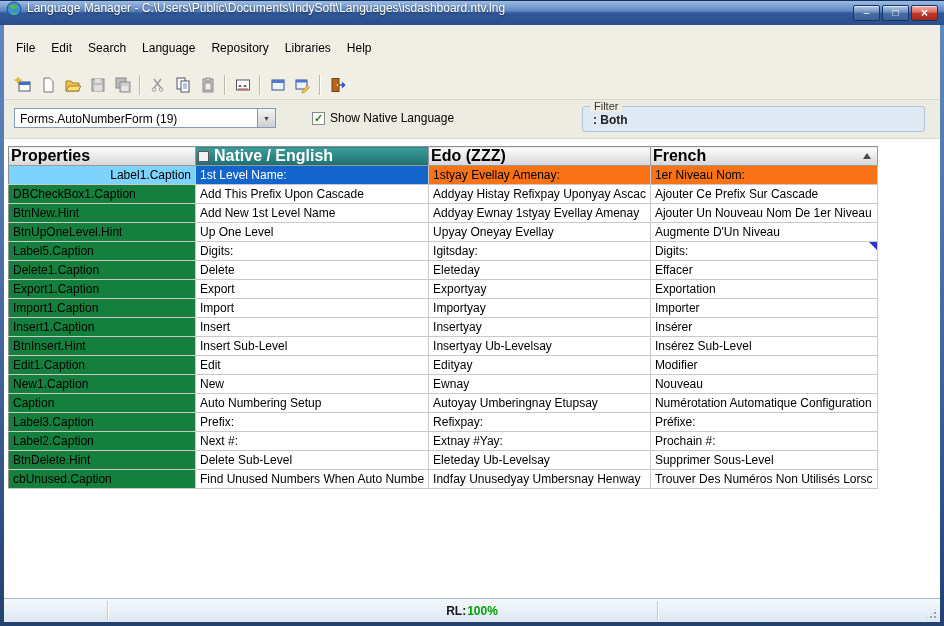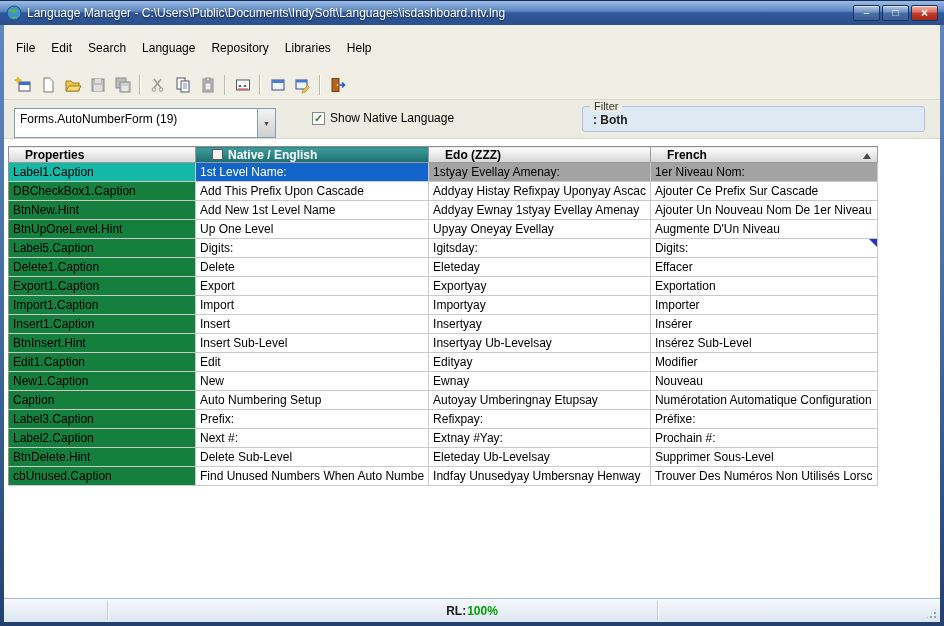--- a/index.html
+++ b/index.html
@@ -1,71 +1,71 @@
 <!DOCTYPE html>
 <html><head>
 <meta charset="utf-8">
 <style>
   html,body{margin:0;padding:0;}
   body{width:944px;height:626px;overflow:hidden;font-family:"Liberation Sans",sans-serif;background:#fff;}
   .window{width:944px;height:626px;box-sizing:border-box;display:flex;flex-direction:column;
     background:linear-gradient(180deg,#628ac0 0%,#42689f 55%,#23406e 100%);}
   
-  .titlebar{flex:0 0 25px;display:flex;align-items:center;padding:0 6px;position:relative;
+  .titlebar{flex:0 0 25px;display:flex;align-items:flex-start;padding:0 6px;position:relative;
     background:linear-gradient(180deg,#9dbce4 0%,#5d87c0 42%,#31589b 50%,#2a4f8c 100%);
     border-top:1px solid #16325c;box-sizing:border-box;}
   .title-icon{width:16px;height:16px;margin-right:5px;flex:none;}
   .title-text{color:#fff;font-size:12px;white-space:nowrap;text-shadow:0 1px 2px rgba(0,0,0,.65);}
   .winbtns{position:absolute;right:6px;top:4px;display:flex;gap:2px;}
   .winbtn{width:27px;height:16px;border:1px solid #17355f;border-radius:2px;display:flex;align-items:center;
     justify-content:center;font-size:10px;line-height:1;color:#fff;
     background:linear-gradient(180deg,#b7cbe8,#6d8fc0 45%,#4a6da3 50%,#3c5f96);
     box-shadow:inset 0 1px 0 rgba(255,255,255,.55);box-sizing:border-box;}
   .winbtn.close{background:linear-gradient(180deg,#f2b6ae,#dd6a5a 45%,#c03a2b 50%,#a52a1c);font-size:12px;font-weight:bold;}
   
   .client{flex:1;margin:0 4px 4px;background:#fff;display:flex;flex-direction:column;min-height:0;}
   .menubar{flex:0 0 24px;background:#f1efe5;display:flex;align-items:center;padding-left:4px;}
   .menu-item{padding:16px 8px;font-size:12px;color:#000;}
   .toolbar{flex:0 0 28px;background:#f1efe5;display:flex;align-items:center;padding-left:6px;
     border-bottom:1px solid #dcd8c8;}
   .tbtn{width:25px;height:25px;display:flex;align-items:center;justify-content:center;border-radius:2px;}
   .tsep{width:0;height:20px;border-left:1px solid #bdb9a8;border-right:1px solid #fcfbf6;margin:0 4px;}
   
   .strip{flex:0 0 38px;background:#edece2;position:relative;border-bottom:1px solid #dcd8c8;}
-  .combo{position:absolute;left:10px;top:8px;width:262px;height:30px;box-sizing:border-box;
+  .combo{position:absolute;left:10px;top:8px;width:262px;height:20px;box-sizing:border-box;
     border:1px solid #7f9db9;background:#fff;display:flex;align-items:stretch;}
   .combo-text{flex:1;font-size:12px;padding:3px 5px;white-space:nowrap;overflow:hidden;}
   .combo-btn{width:17px;border-left:1px solid #7f9db9;background:linear-gradient(180deg,#f4f4f4,#cfcfcf);
     display:flex;align-items:center;justify-content:center;font-size:7px;color:#444;}
   .cbx-wrap{position:absolute;left:308px;top:11px;display:flex;align-items:center;gap:5px;}
   .cbx{width:13px;height:13px;box-sizing:border-box;border:1px solid #888;background:#fff;display:flex;
     align-items:center;justify-content:center;font-size:11px;font-weight:bold;color:#2f7d32;line-height:1;}
   .cbx-label{font-size:12px;}
   .filterbox{position:absolute;left:578px;right:15px;top:6px;height:26px;border:1px solid #b0c4de;
     border-radius:3px;background:#dfe9f4;box-sizing:border-box;}
   .filter-legend{position:absolute;left:586px;top:0;font-size:11px;color:#333;background:#edece2;padding:0 4px;}
   .filter-value{padding:6px 0 0 10px;font-size:12px;color:#222;font-weight:bold;}
   
   .main{flex:1;background:#fff;position:relative;min-height:0;}
   .grid{position:absolute;left:4px;top:7px;border-collapse:collapse;table-layout:fixed;border:1px solid #8f8f8f;}
   .grid th,.grid td{box-sizing:border-box;white-space:nowrap;overflow:hidden;}
-  .grid th{height:16px;padding:0 16px;font-size:12px;font-weight:bold;text-align:left;color:#000;
+  .grid th{height:16px;padding:0 2px;font-size:16px;font-weight:bold;text-align:left;color:#000;
     background:linear-gradient(180deg,#fdfdfd,#d6d6d6);border-right:1px solid #9a9a9a;
     border-bottom:1px solid #9a9a9a;position:relative;}
   .grid th.h-native{background:linear-gradient(180deg,#3f9d9d,#1e6f6f);color:#fff;}
   .hdr-ico{display:inline-block;width:9px;height:9px;background:#f2f2f2;border:1px solid #5a5a5a;
     margin-right:5px;vertical-align:-1px;}
   .sort-asc{position:absolute;right:6px;top:6px;width:0;height:0;border-left:4px solid transparent;
     border-right:4px solid transparent;border-bottom:6px solid #4a4a4a;}
   .grid td{height:19px;padding:0 4px;font-size:12px;background:#fff;color:#000;
     border-right:1px solid #c9c9c9;border-bottom:1px solid #c9c9c9;position:relative;}
   .grid td.c-prop{background:#15803d;}
-  .grid tr.selected td.c-prop{background:#14b8a6;}
+  .grid tr.selected td.c-prop{background:#7dd3fc;text-align:right;}
   .grid tr.selected td.c-native{background:#1365cb;color:#fff;}
-  .grid tr.selected td.c-edo,.grid tr.selected td.c-french{background:#a3a3a3;}
+  .grid tr.selected td.c-edo,.grid tr.selected td.c-french{background:#f97316;}
   .flag{position:absolute;right:0;top:0;width:0;height:0;border-top:8px solid #2a35c8;border-left:8px solid transparent;}
   
   .statusbar{flex:0 0 23px;background:linear-gradient(180deg,#f4f8fc,#dde7f2);border-top:1px solid #a9b8cb;
     position:relative;font-size:12px;}
   .sb-sep{position:absolute;top:2px;bottom:2px;width:0;border-left:1px solid #bcc9da;border-right:1px solid #fff;}
   .sb-text{position:absolute;left:50%;top:50%;transform:translate(-50%,-50%);display:flex;gap:1px;align-items:center;}
   .rl-label{color:#1a1a1a;font-weight:bold;}
   .rl-value{color:#00a000;font-weight:bold;}
   .grip{position:absolute;right:2px;bottom:2px;width:13px;height:13px;
     background-image:radial-gradient(#8fa3ba 1px,transparent 1.5px);background-size:4px 4px;

